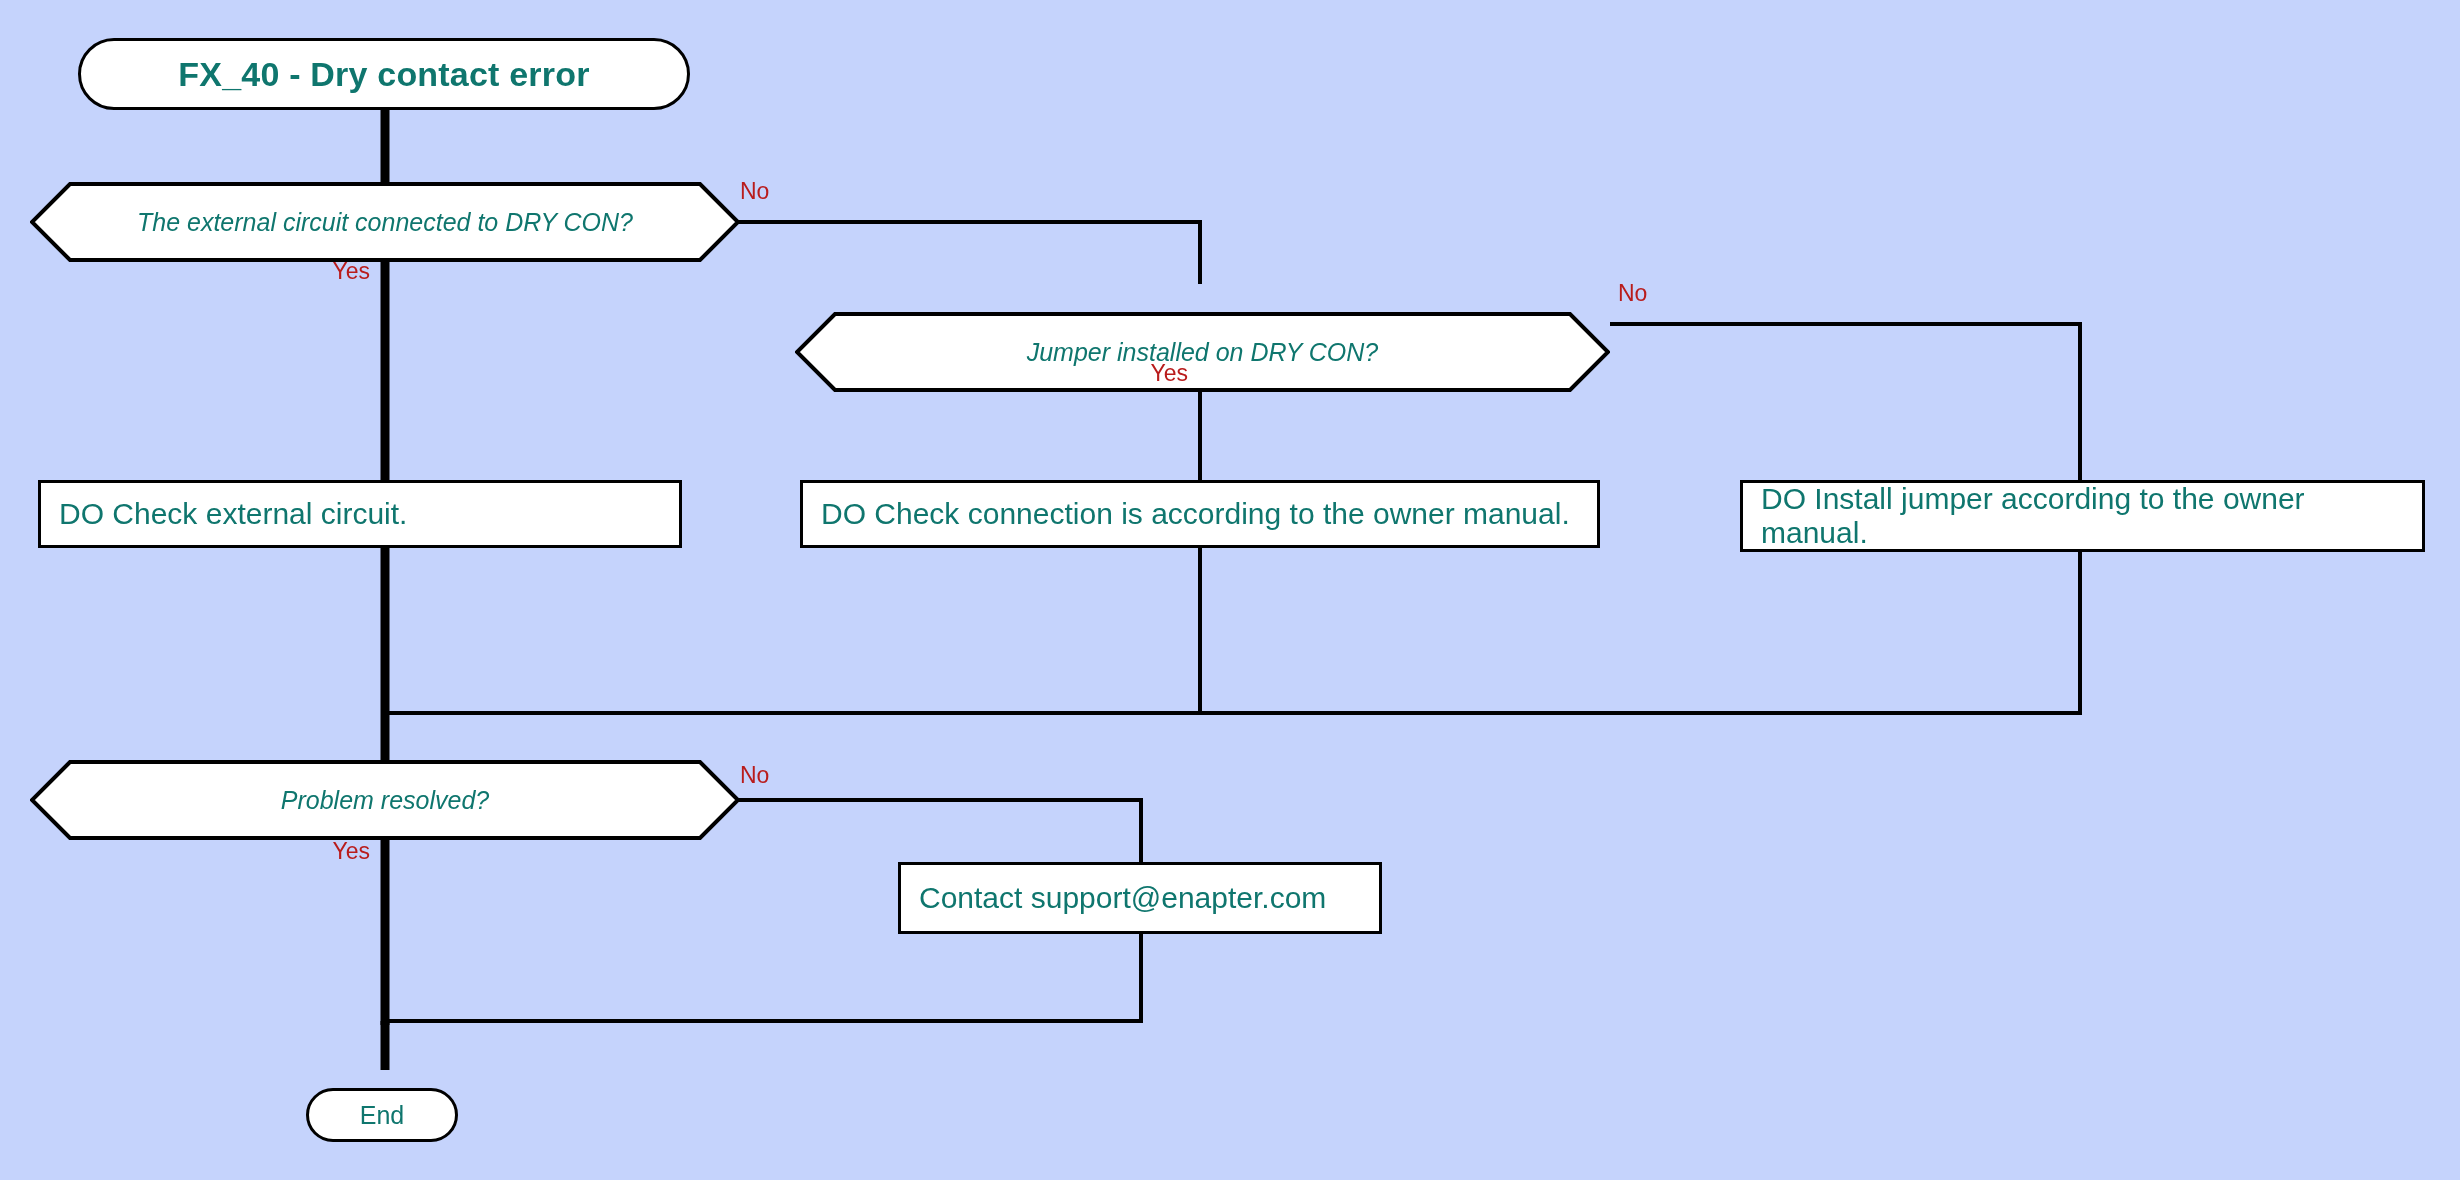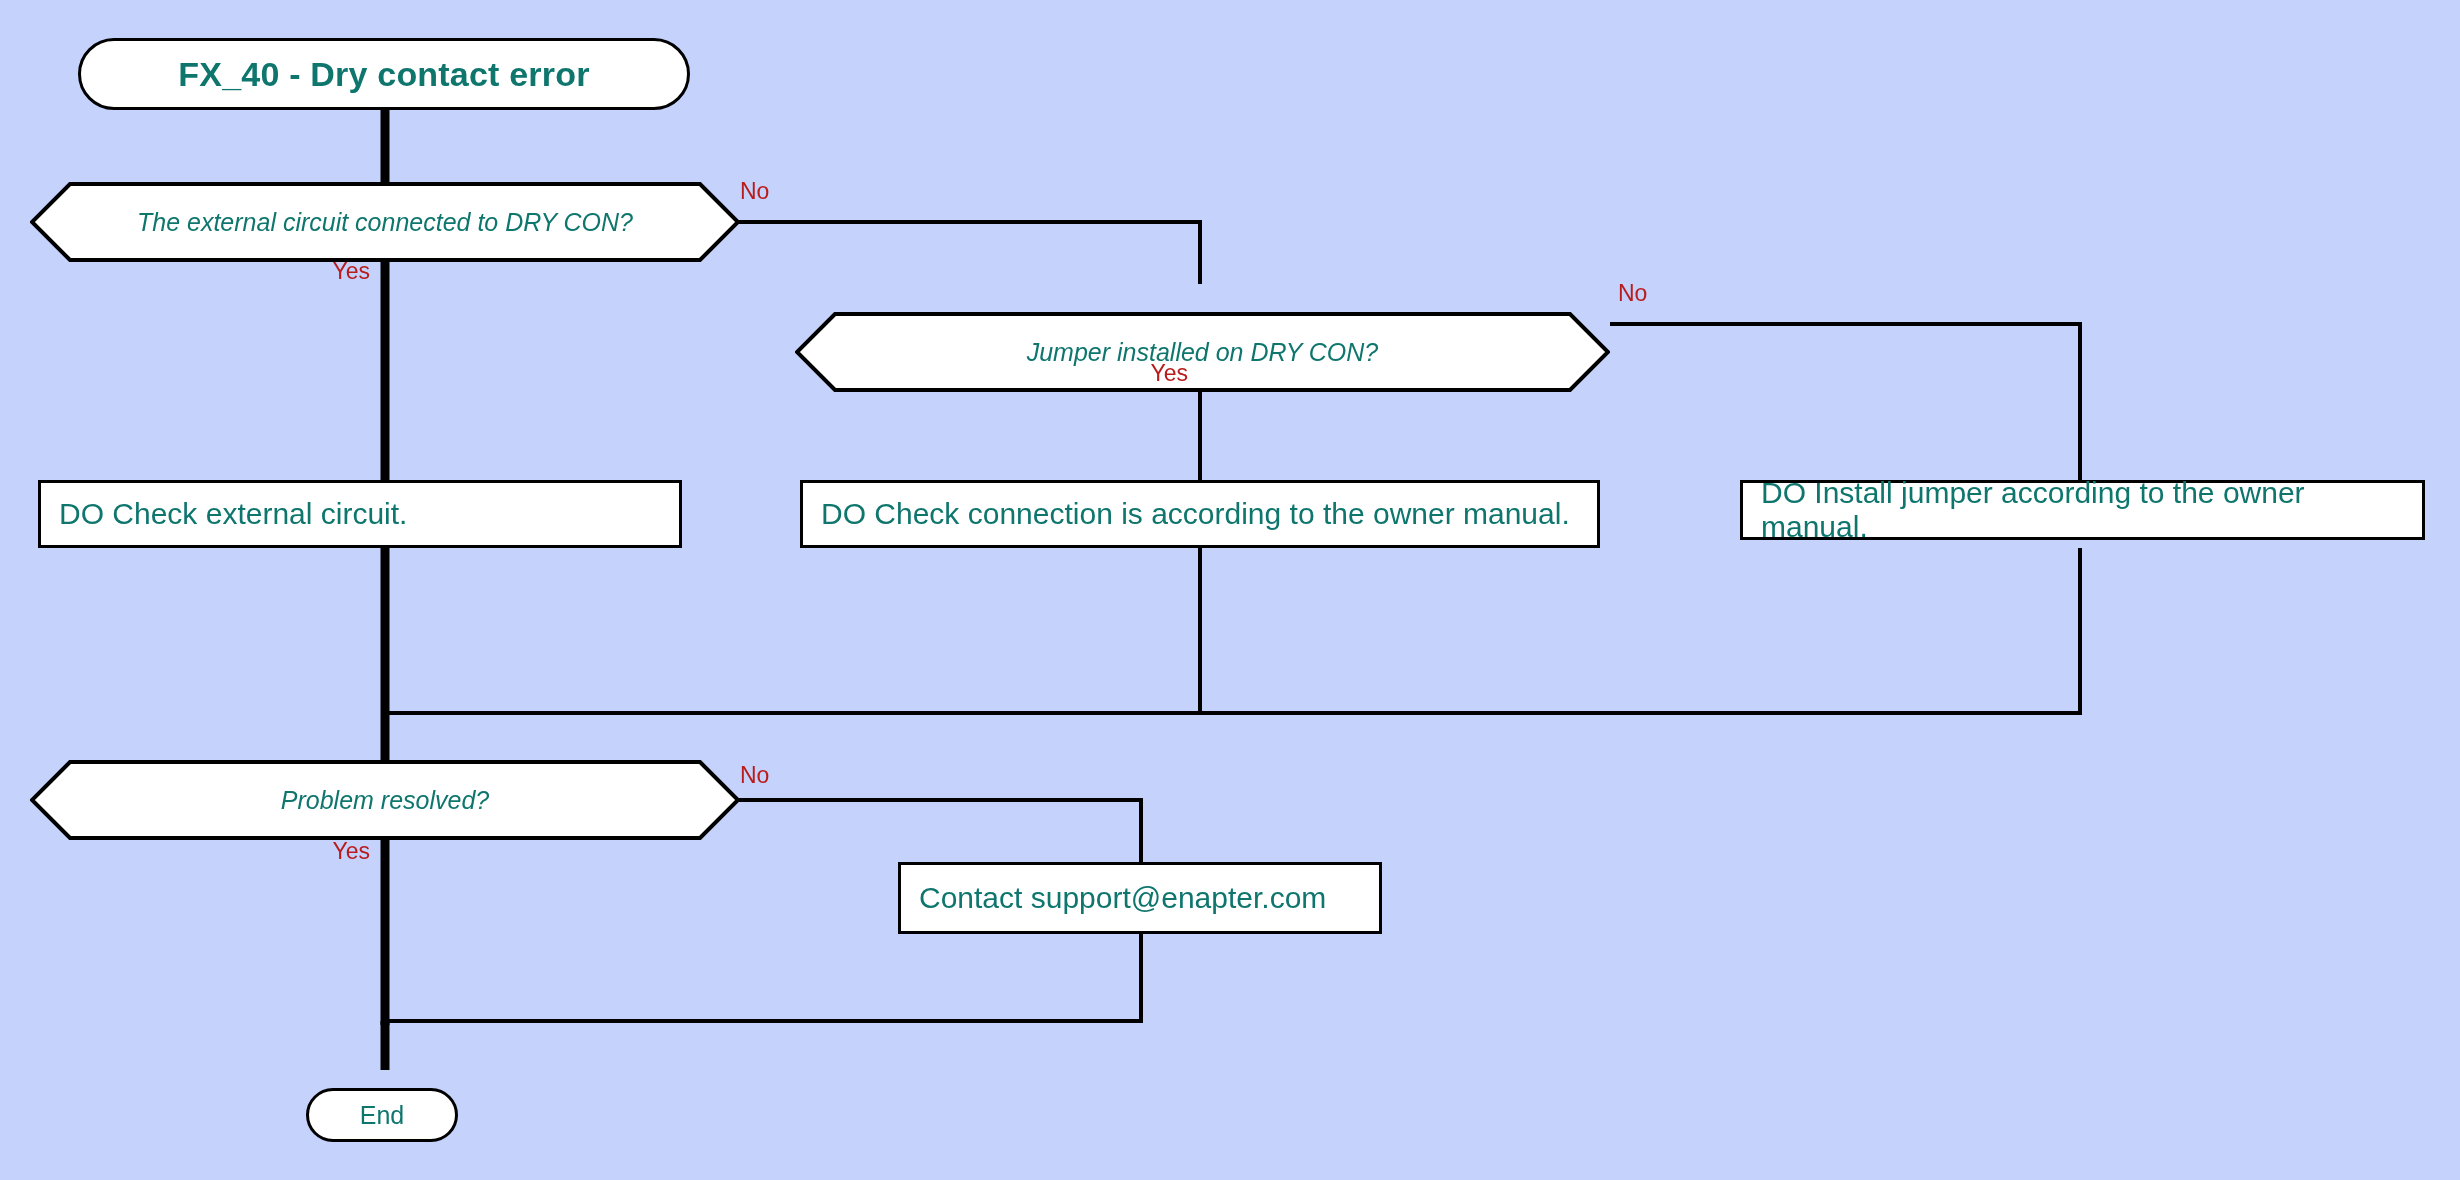--- a/index.html
+++ b/index.html
@@ -164,21 +164,21 @@
   <div class="edge-label left-of" style="left:1188px; top:360px;">Yes</div>
 
   <div class="node process" style="left:38px; top:480px; width:644px; height:68px;">
     <span>DO Check external circuit.</span>
   </div>
 
   <div class="node process" style="left:800px; top:480px; width:800px; height:68px;">
     <span>DO Check connection is according to the owner manual.</span>
   </div>
 
-  <div class="node process" style="left:1740px; top:480px; width:685px; height:60px;">
+  <div class="node process" style="left:1740px; top:480px; width:685px; height:72px;">
     <span>DO Install jumper according to the owner manual.</span>
   </div>
 
   <div class="node decision" style="left:30px; top:760px; width:710px; height:80px;">
     <svg class="hexshape" viewBox="0 0 710 80" preserveAspectRatio="none">
       <polygon points="40,2 670,2 708,40 670,78 40,78 2,40" fill="#ffffff" stroke="#000000" stroke-width="4" vector-effect="non-scaling-stroke"></polygon>
     </svg>
     <span class="hexlabel">Problem resolved?</span>
   </div>
   <div class="edge-label right-of" style="left:740px; top:762px;">No</div>

